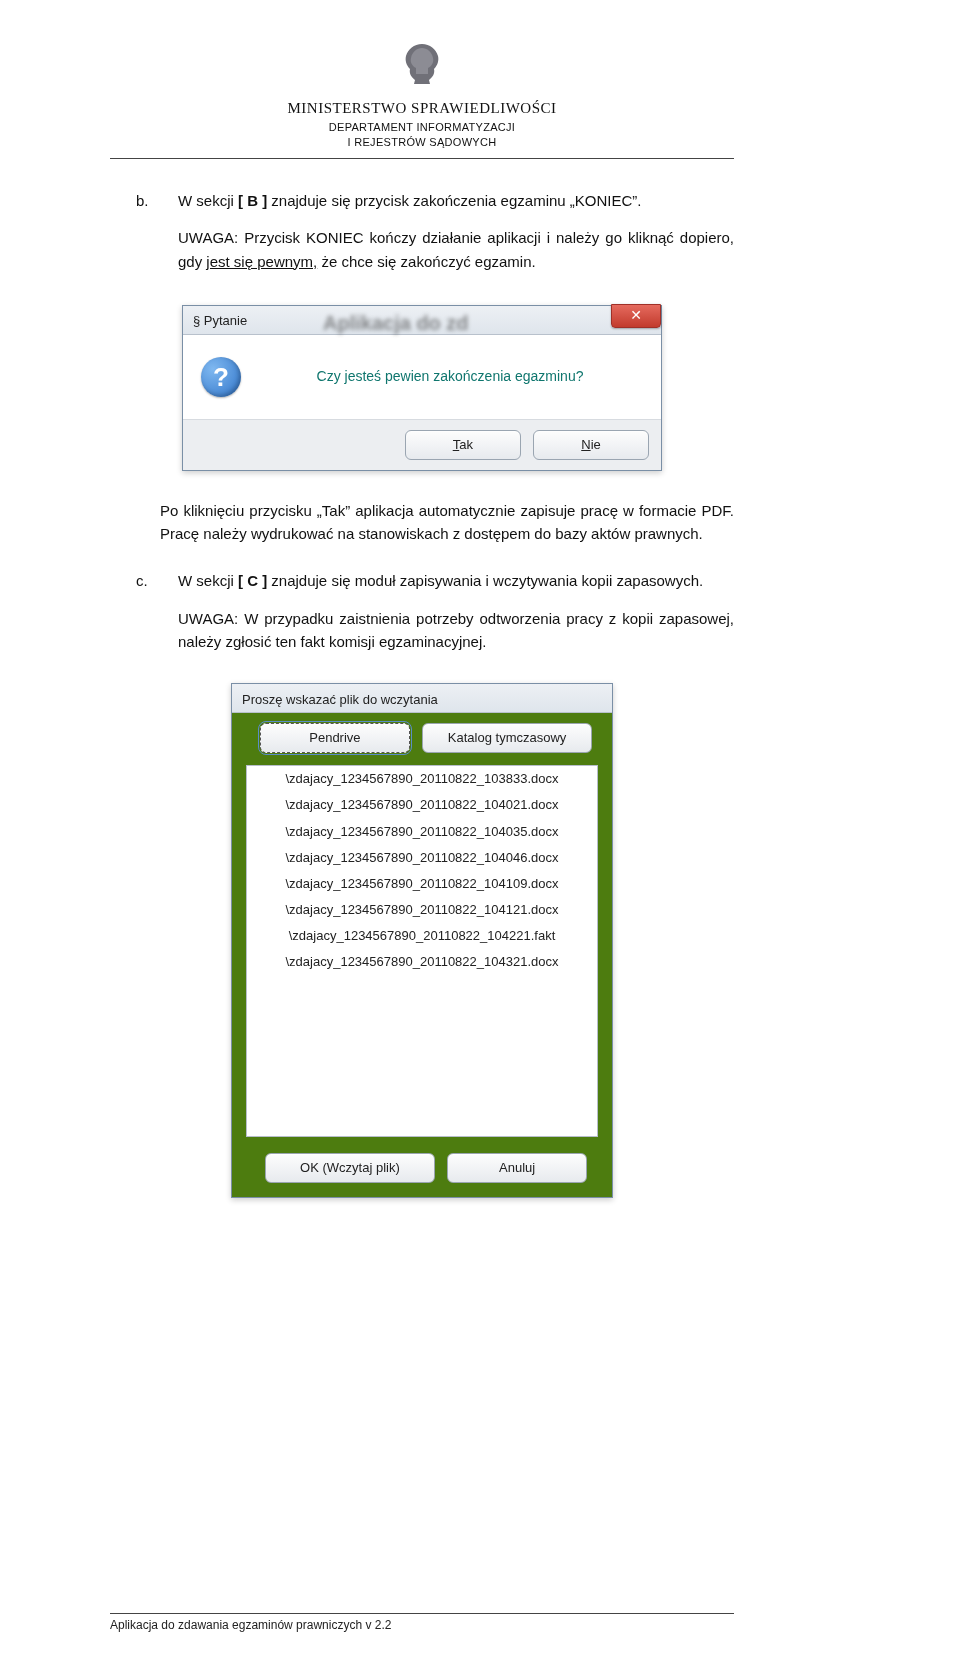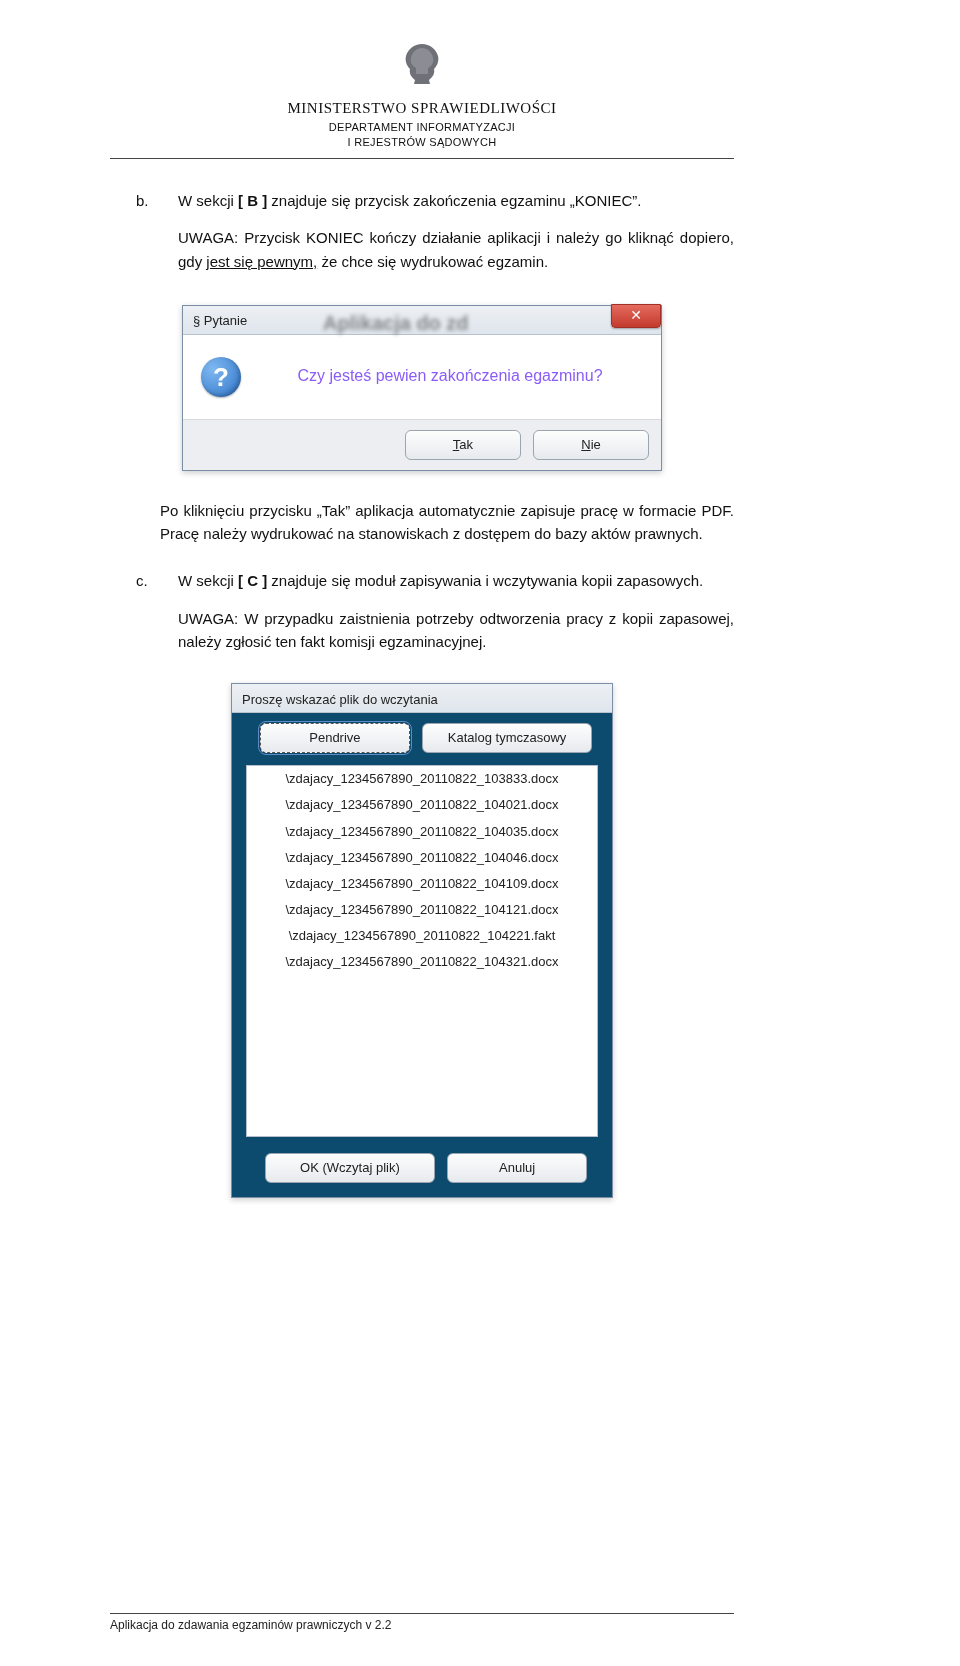--- a/index.html
+++ b/index.html
@@ -118,21 +118,21 @@
     background: #fff;
   }
   .dlg1 .icon-q {
     width: 40px; height: 40px; border-radius: 50%;
     background: radial-gradient(circle at 30% 30%, #7fb8f0, #2e73c8);
     color: #fff; font-size: 26px; font-weight: bold;
     display:flex; align-items:center; justify-content:center;
     box-shadow: inset -2px -2px 4px rgba(0,0,0,0.25), 0 1px 2px rgba(0,0,0,0.3);
   }
   .dlg1 .msg {
-    font-size: 16px; color: #8b5cf6;
+    font-size: 14px; color: #0f766e;
     flex: 1;
   }
   .dlg1 .btnrow {
     background: #eceef1;
     border-top: 1px solid #d7dbe0;
     padding: 10px 12px;
     text-align: right;
   }
   .win-btn {
     display: inline-block;
@@ -153,21 +153,21 @@
     outline: 1px solid #5a8cc8;
     outline-offset: 1px;
   }
   .win-btn .ul { text-decoration: underline; }
 
   
   .dlg2 {
     width: 380px;
     margin: 16px auto;
     border: 1px solid #7a8fa6;
-    background: #0c4a6e;
+    background: #4d7c0f;
     font-family: "Segoe UI", Arial, sans-serif;
     box-shadow: 0 2px 6px rgba(0,0,0,0.2);
   }
   .dlg2 .titlebar {
     height: 28px;
     background: linear-gradient(#edf0f4, #dfe5ec);
     border-bottom: 1px solid #b8c1cc;
     position: relative;
   }
   .dlg2 .titlebar .title {
@@ -236,21 +236,21 @@
 
   <div class="body-text">
 
     <div class="list-item">
       <div class="bullet-col">b.</div>
       <div class="txt-col">
         <div class="para-block">
           <span>W sekcji </span><b>[ B ]</b><span> znajduje się przycisk zakończenia egzaminu „KONIEC”.</span>
         </div>
         <div class="para-block">
-          <span>UWAGA:</span><span> Przycisk KONIEC kończy działanie aplikacji i należy go kliknąć dopiero, gdy </span><span class="underline">jest się pewnym,</span><span> że chce się wydrukować egzamin.</span>
+          <span>UWAGA:</span><span> Przycisk KONIEC kończy działanie aplikacji i należy go kliknąć dopiero, gdy </span><span class="underline">jest się pewnym,</span><span> że chce się zakończyć egzamin.</span>
         </div>
       </div>
     </div>
 
     <div class="screenshot-wrap">
       <div class="dlg1">
         <div class="titlebar">
           <span class="title">§ Pytanie</span>
           <span class="blurtxt">Aplikacja do zd</span>
           <span class="close">✕</span>

